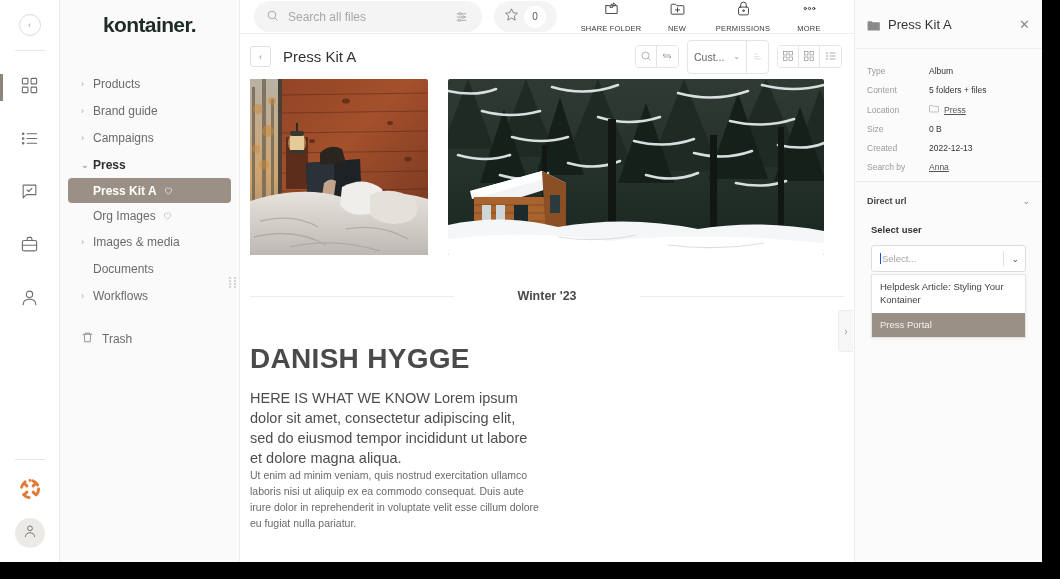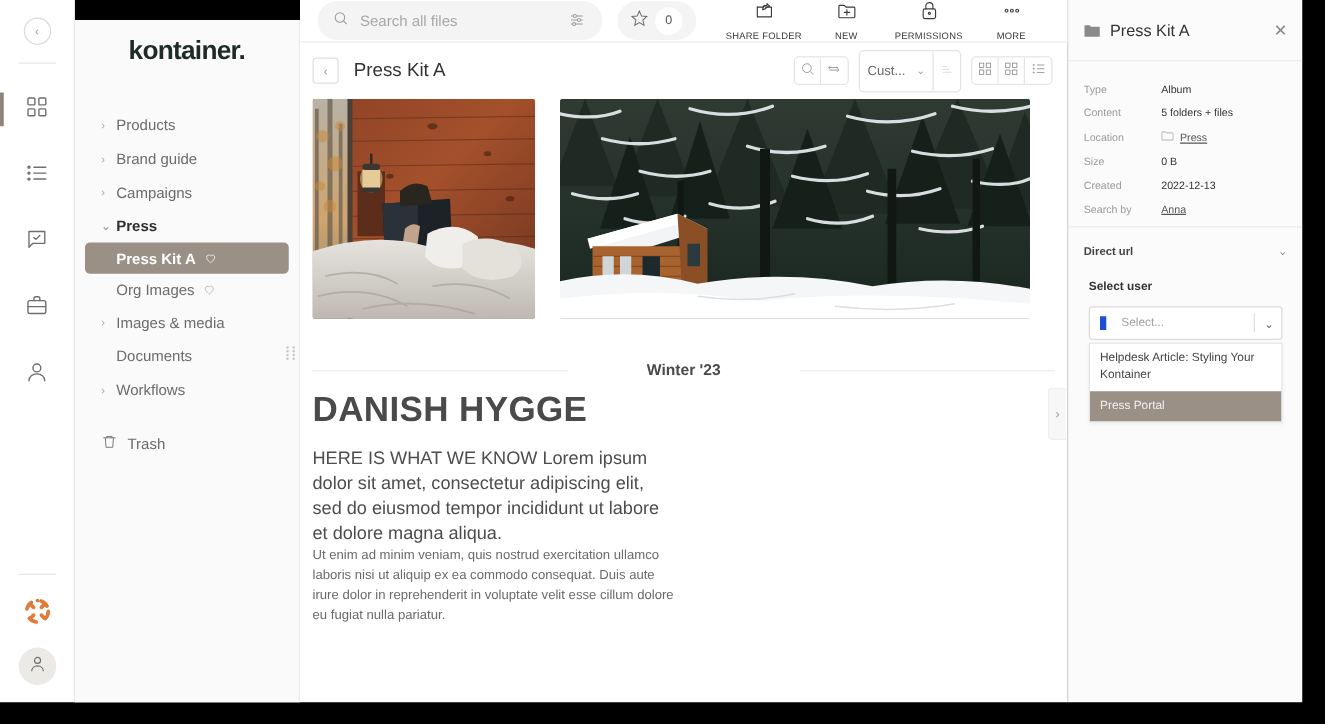--- a/index.html
+++ b/index.html
@@ -40,21 +40,21 @@
   .rail-bottom .rail-sep2 { width: 30px; height: 1px; background: #e6e6e6; margin-bottom: 18px; }
   .help-icon { width: 22px; height: 22px; margin-bottom: 18px; cursor: pointer; }
   .avatar-btn {
     width: 30px; height: 30px; border-radius: 50%; background: #eceae7;
     display: flex; align-items: center; justify-content: center; cursor: pointer;
   }
   .avatar-btn svg { width: 16px; height: 16px; stroke: #6e6e6e; fill: none; stroke-width: 1.4; }
 
   
   .nav {
-    position: absolute; left: 60px; top: 16px; width: 180px; height: 562px;
+    position: absolute; left: 60px; top: 0; width: 180px; height: 562px;
     background: #fafafa; border-right: 1px solid #ececec;
   }
   .logo {
     height: 49px; display: flex; align-items: center; justify-content: center;
     font-size: 21px; font-weight: bold; color: #1f2b27; letter-spacing: -0.6px;
   }
   .nav-tree { padding-top: 21px; }
   .nav-row {
     display: flex; align-items: center; height: 27px; padding-left: 21px;
     font-size: 12px; color: #6b6b6b; cursor: pointer;
@@ -148,21 +148,21 @@
   .sort-dir svg { width: 11px; height: 11px; stroke: #cdcdcd; fill: none; stroke-width: 1.3; }
 
   
   .album { padding: 0 10px; }
   .img-row { display: flex; gap: 20px; }
   .img-card { border-radius: 2px; overflow: hidden; }
   .img-a { width: 178px; height: 176px; }
   .img-b { width: 376px; height: 176px; }
   .img-card svg { display: block; width: 100%; height: 100%; }
 
-  .season { display: flex; align-items: center; margin: 34px 0 9px; gap: 15px; }
+  .season { display: flex; align-items: center; margin: 34px 0 40px; gap: 15px; }
   .season .line { flex: 1; height: 1px; background: #ececec; }
   .season .lbl { font-size: 12.5px; font-weight: bold; color: #4a4a4a; padding: 0 48px; }
 
   .doc { padding: 0 10px; }
   .doc h1 { font-size: 28px; font-weight: bold; color: #4a4a4a; letter-spacing: 0.3px; margin-bottom: 14px; }
   .doc .lead { font-size: 14.5px; color: #4d4d4d; line-height: 1.37; max-width: 290px; }
   .doc .small { font-size: 10.5px; color: #6a6a6a; line-height: 1.52; max-width: 290px; }
 
   .panel-tab {
     position: absolute; left: 838px; top: 310px; width: 15px; height: 42px;
@@ -194,21 +194,21 @@
   .durl { display: flex; align-items: center; padding: 14px 12px 0; cursor: pointer; }
   .durl .t { font-size: 9px; font-weight: bold; color: #444; }
   .durl .c { margin-left: auto; font-size: 9px; color: #8a8a8a; }
 
   .sel-user { padding: 18px 16px 0; }
   .sel-user .lbl { font-size: 9.5px; font-weight: bold; color: #333; margin-bottom: 10px; }
   .sel-box {
     height: 27px; background: #fff; border: 1px solid #dcdcdc; border-radius: 3px;
     display: flex; align-items: center; padding: 0 6px 0 8px; cursor: text;
   }
-  .sel-box .ph { font-size: 9.5px; color: #a3a3a3; flex: 1; border-left: 5px solid #1d4ed8; padding-left: 12px; }
+  .sel-box .ph { font-size: 9.5px; color: #a3a3a3; flex: 1; border-left: 1px solid #1d4ed8; padding-left: 1px; }
   .sel-box .bar { width: 1px; height: 15px; background: #e0e0e0; margin-right: 7px; }
   .sel-box .cdn { font-size: 9px; color: #555; }
   .dropdown {
     margin-top: 2px; background: #fff; border: 1px solid #e4e4e4;
     box-shadow: 0 1px 3px rgba(0,0,0,0.06);
   }
   .opt { padding: 6px 8px; font-size: 9.5px; color: #444; line-height: 1.35; cursor: pointer; }
   .opt.hl { background: #9a9086; color: #f2f0ee; }
 
   .blackbar { position: absolute; left: 0; top: 562px; width: 1060px; height: 17px; background: #000; }

